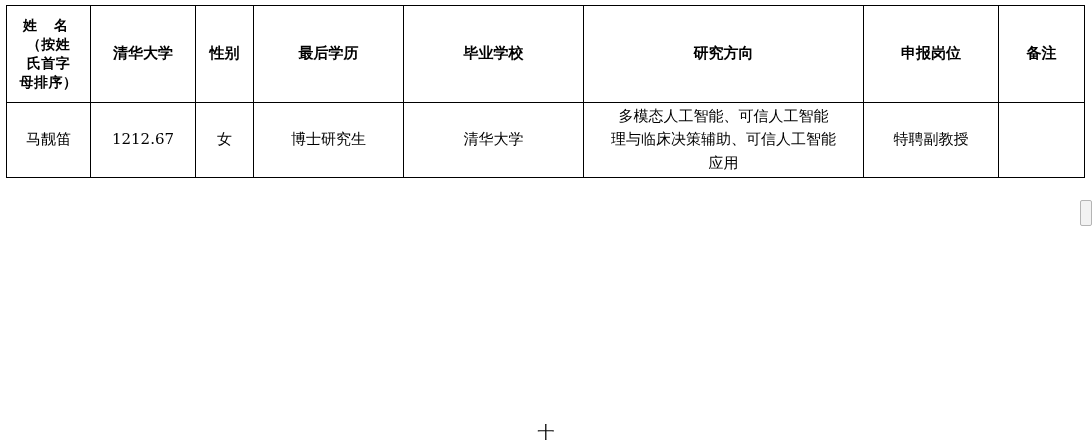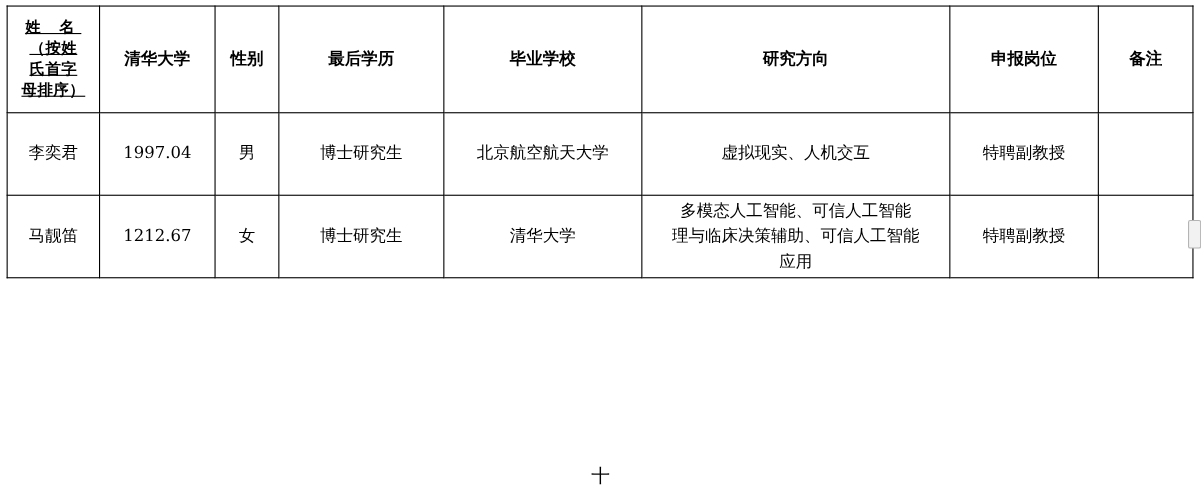--- a/index.html
+++ b/index.html
@@ -52,21 +52,20 @@
   col.c-edu     { width: 150px; }
   col.c-school  { width: 180px; }
   col.c-research{ width: 280px; }
   col.c-post    { width: 135px; }
   col.c-remark  { width: 86px; }
 
   .hdr-name {
     font-size: 14px;
     line-height: 1.35;
     letter-spacing: 0.5px;
-    text-decoration: underline;
   }
   .hdr-name .l1 { letter-spacing: 6px; }
   .cell-research-multiline {
     font-size: 15px;
     line-height: 1.5;
     padding-left: 6px;
     padding-right: 6px;
   }
   .page-number {
     position: absolute;
@@ -119,30 +118,20 @@
         <th>性别</th>
         <th>最后学历</th>
         <th>毕业学校</th>
         <th>研究方向</th>
         <th>申报岗位</th>
         <th>备注</th>
       </tr>
     </thead>
     <tbody>
       <tr>
-        <td>李奕君</td>
-        <td>1997.04</td>
-        <td>男</td>
-        <td>博士研究生</td>
-        <td>北京航空航天大学</td>
-        <td>虚拟现实、人机交互</td>
-        <td>特聘副教授</td>
-        <td></td>
-      </tr>
-      <tr>
         <td>马靓笛</td>
         <td>1212.67</td>
         <td>女</td>
         <td>博士研究生</td>
         <td>清华大学</td>
         <td class="cell-research-multiline">
           <div>多模态人工智能、可信人工智能</div>
           <div>理与临床决策辅助、可信人工智能</div>
           <div>应用</div>
         </td>

